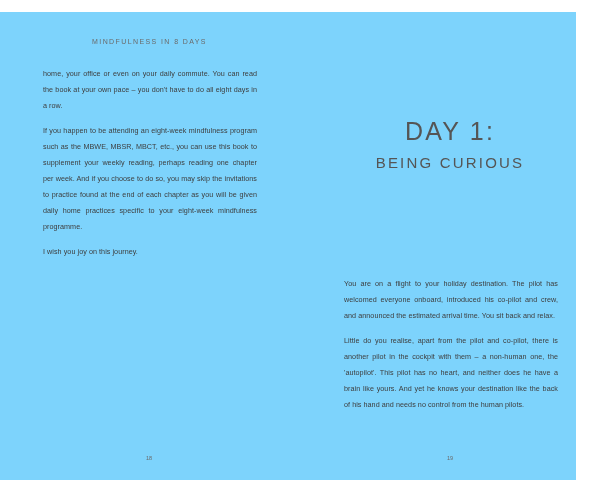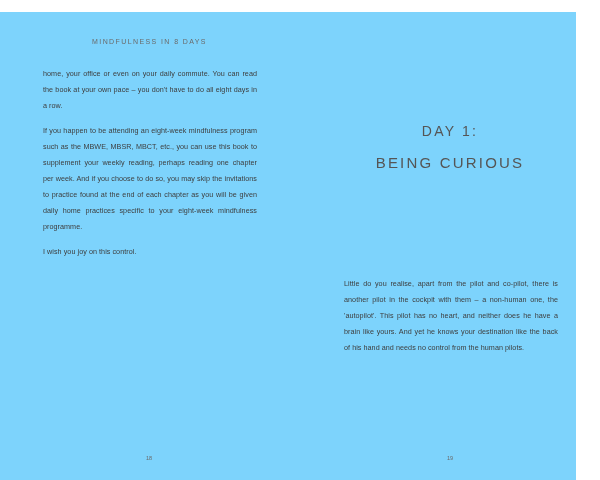--- a/index.html
+++ b/index.html
@@ -63,21 +63,21 @@
       left: 44px;
       width: 212px;
       text-align: center;
       font-weight: normal;
       color: #555555;
       letter-spacing: 2.2px;
       margin: 0;
     }
     .chapter-day {
       top: 107px;
-      font-size: 14px;
+      font-size: 25px;
       line-height: 24px;
     }
     .chapter-name {
       top: 139px;
       font-size: 15px;
       line-height: 24px;
     }
 
     .right-body {
       left: 44px;
@@ -100,30 +100,31 @@
 <body>
 
 <div class="spread">
 
   <div class="page page-left">
     <div class="running-header">MINDFULNESS IN 8 DAYS</div>
 
     <div class="text-block left-body">
       <p>home, your office or even on your daily commute. You can read the book at your own pace – you don't have to do all eight days in a row.</p>
       <p>If you happen to be attending an eight-week mindfulness program such as the MBWE, MBSR, MBCT, etc., you can use this book to supplement your weekly reading, perhaps reading one chapter per week. And if you choose to do so, you may skip the invitations to practice found at the end of each chapter as you will be given daily home practices specific to your eight-week mindfulness programme.</p>
-      <p>I wish you joy on this control.</p>
+      <p>I wish you joy on this journey.</p>
     </div>
 
     <div class="page-number">18</div>
   </div>
 
   <div class="page page-right">
     <h1 class="chapter-title chapter-day">DAY 1:</h1>
     <h2 class="chapter-title chapter-name">BEING CURIOUS</h2>
 
     <div class="text-block right-body">
+      <p>You are on a flight to your holiday destination. The pilot has welcomed everyone onboard, introduced his co-pilot and crew, and announced the estimated arrival time. You sit back and relax.</p>
       <p>Little do you realise, apart from the pilot and co-pilot, there is another pilot in the cockpit with them – a non-human one, the 'autopilot'. This pilot has no heart, and neither does he have a brain like yours. And yet he knows your destination like the back of his hand and needs no control from the human pilots.</p>
     </div>
 
     <div class="page-number">19</div>
   </div>
 
 </div>
 
 </body></html>

